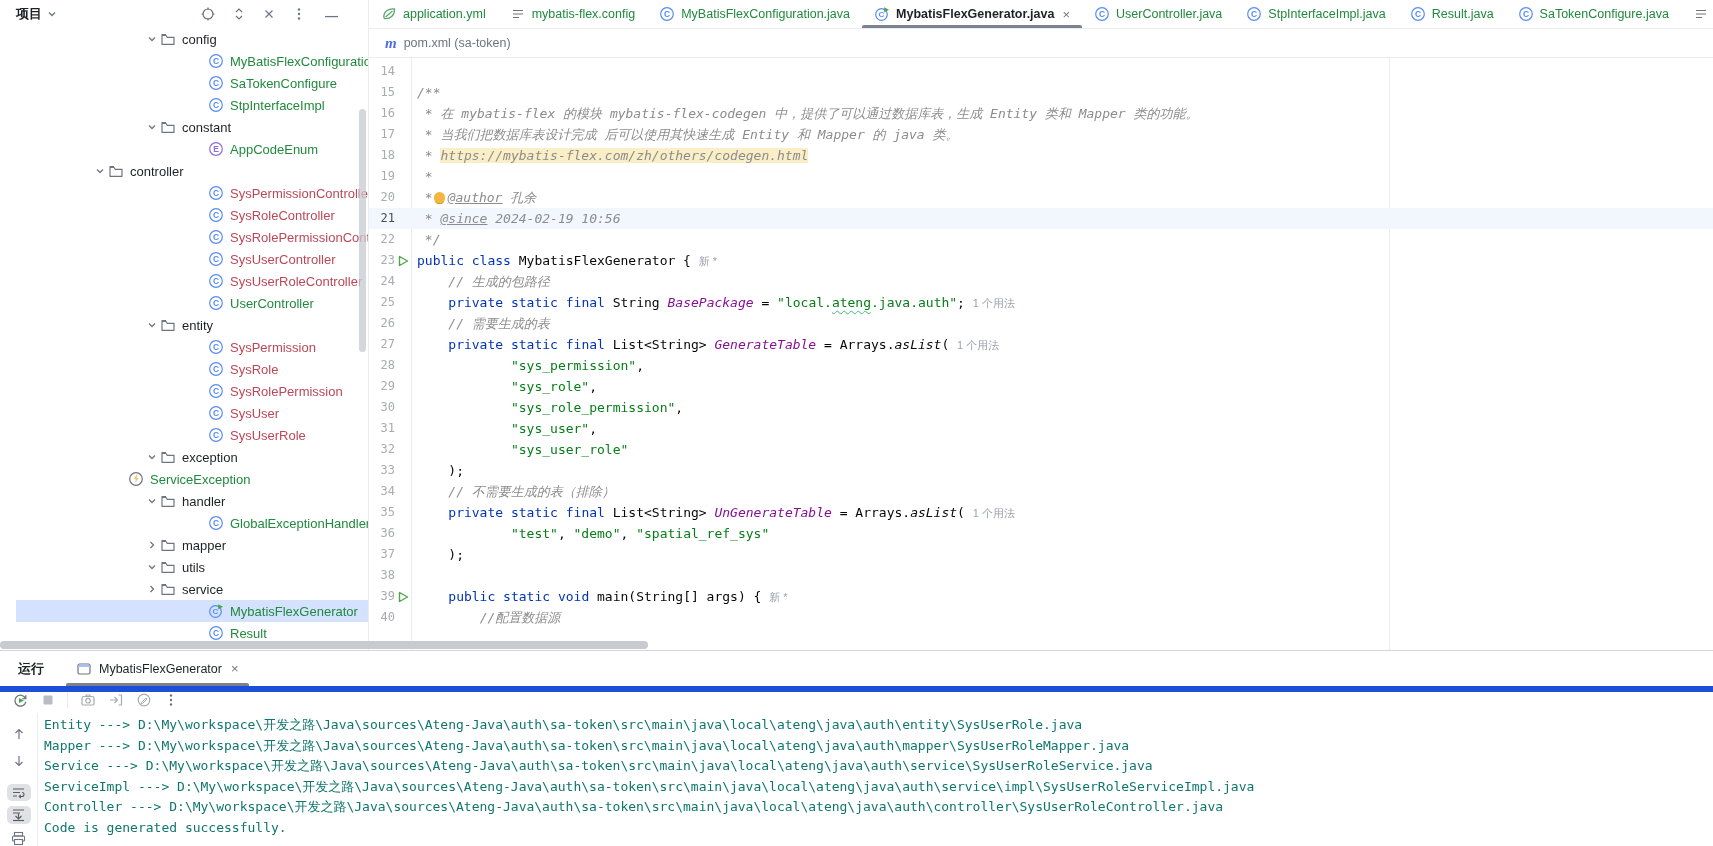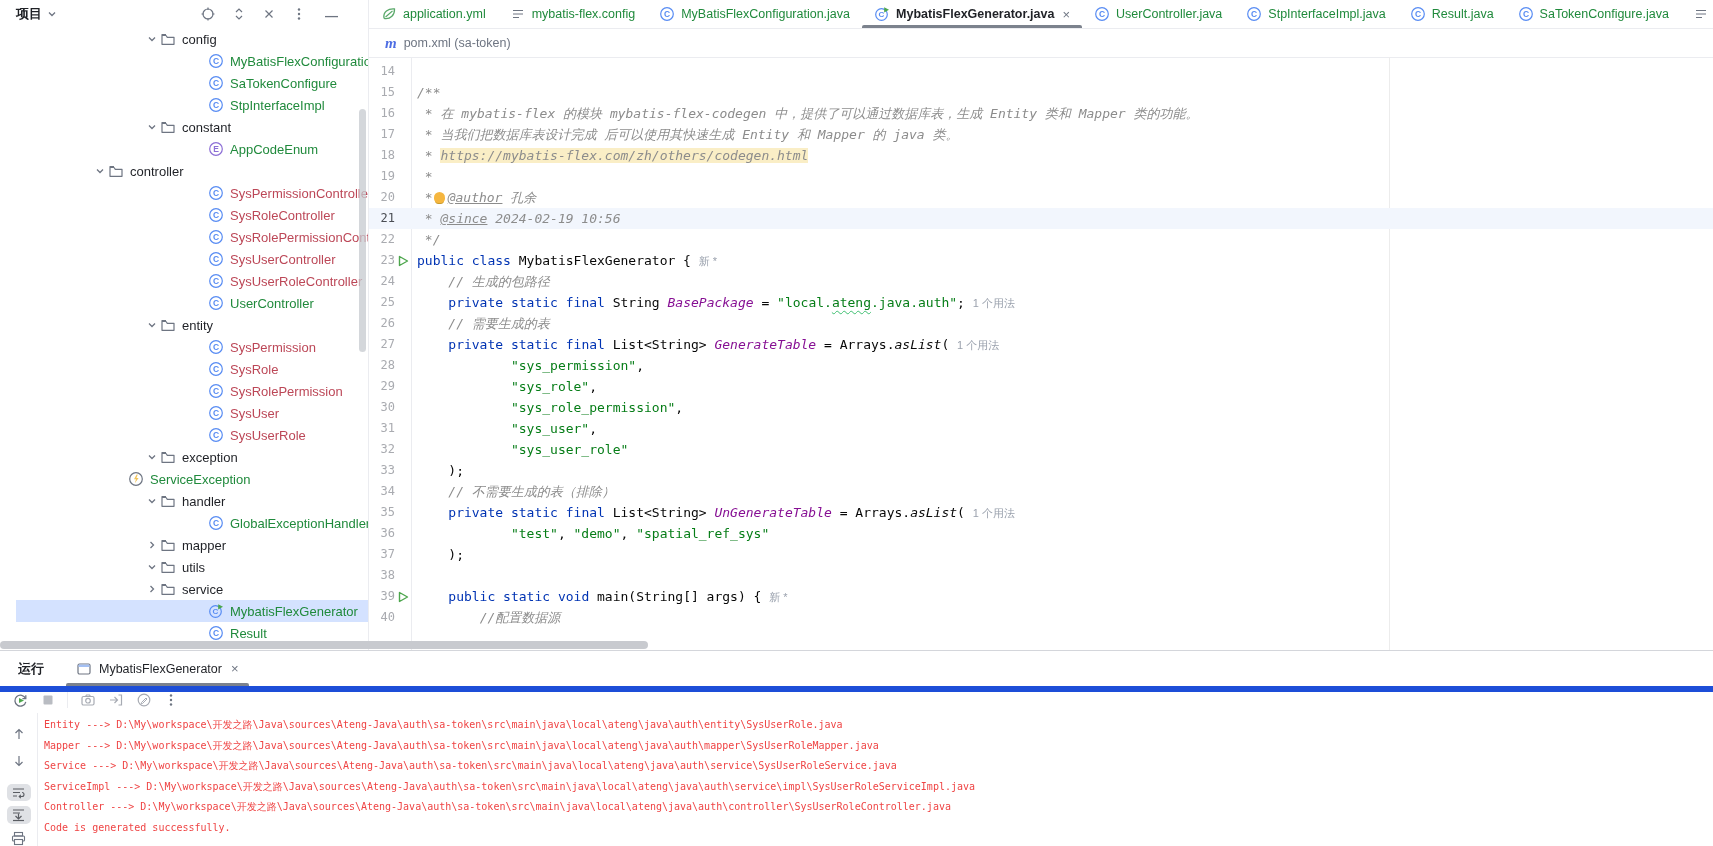--- a/index.html
+++ b/index.html
@@ -64,22 +64,22 @@
   .rp-title{font-weight:700;font-size:13px;color:#1F2126;margin-right:22px;}
   .rtab{display:flex;align-items:center;gap:7px;height:100%;padding:0 10px;position:relative;font-size:12.5px;color:#1F2126;}
   .rtab.active::after{content:"";position:absolute;left:0;right:0;bottom:0;height:3px;background:#7C828D;border-radius:2px 2px 0 0;}
   .rp-toolbar{position:absolute;left:0;top:36px;height:26px;display:flex;align-items:center;padding-left:12px;gap:12px;}
   .rp-sep{width:1px;height:16px;background:#EBECF0;}
   .rp-side{position:absolute;left:0;top:62px;bottom:0;width:37px;border-right:1px solid #EBECF0;
            display:flex;flex-direction:column;align-items:center;}
   .side-btn{width:24px;height:24px;display:flex;align-items:center;justify-content:center;border-radius:5px;}
   .side-btn.toggled{background:#DFE1E5;}
   .rp-console{position:absolute;left:38px;top:62px;right:0;bottom:0;padding:2px 0 0 6px;overflow:hidden;}
-  .console-line{height:20.5px;line-height:20.5px;font-family:"DejaVu Sans Mono",monospace;font-size:10px;
-                color:#ef4444;white-space:pre;}
+  .console-line{height:20.5px;line-height:20.5px;font-family:"DejaVu Sans Mono",monospace;font-size:13px;
+                color:#0f766e;white-space:pre;}
   .ic{color:#6E7582}
 </style>
 </head>
 <body>
 
 <div class="app">
 
   <div class="project-panel">
     <div class="pp-header">
       <span class="pp-title">项目</span>

